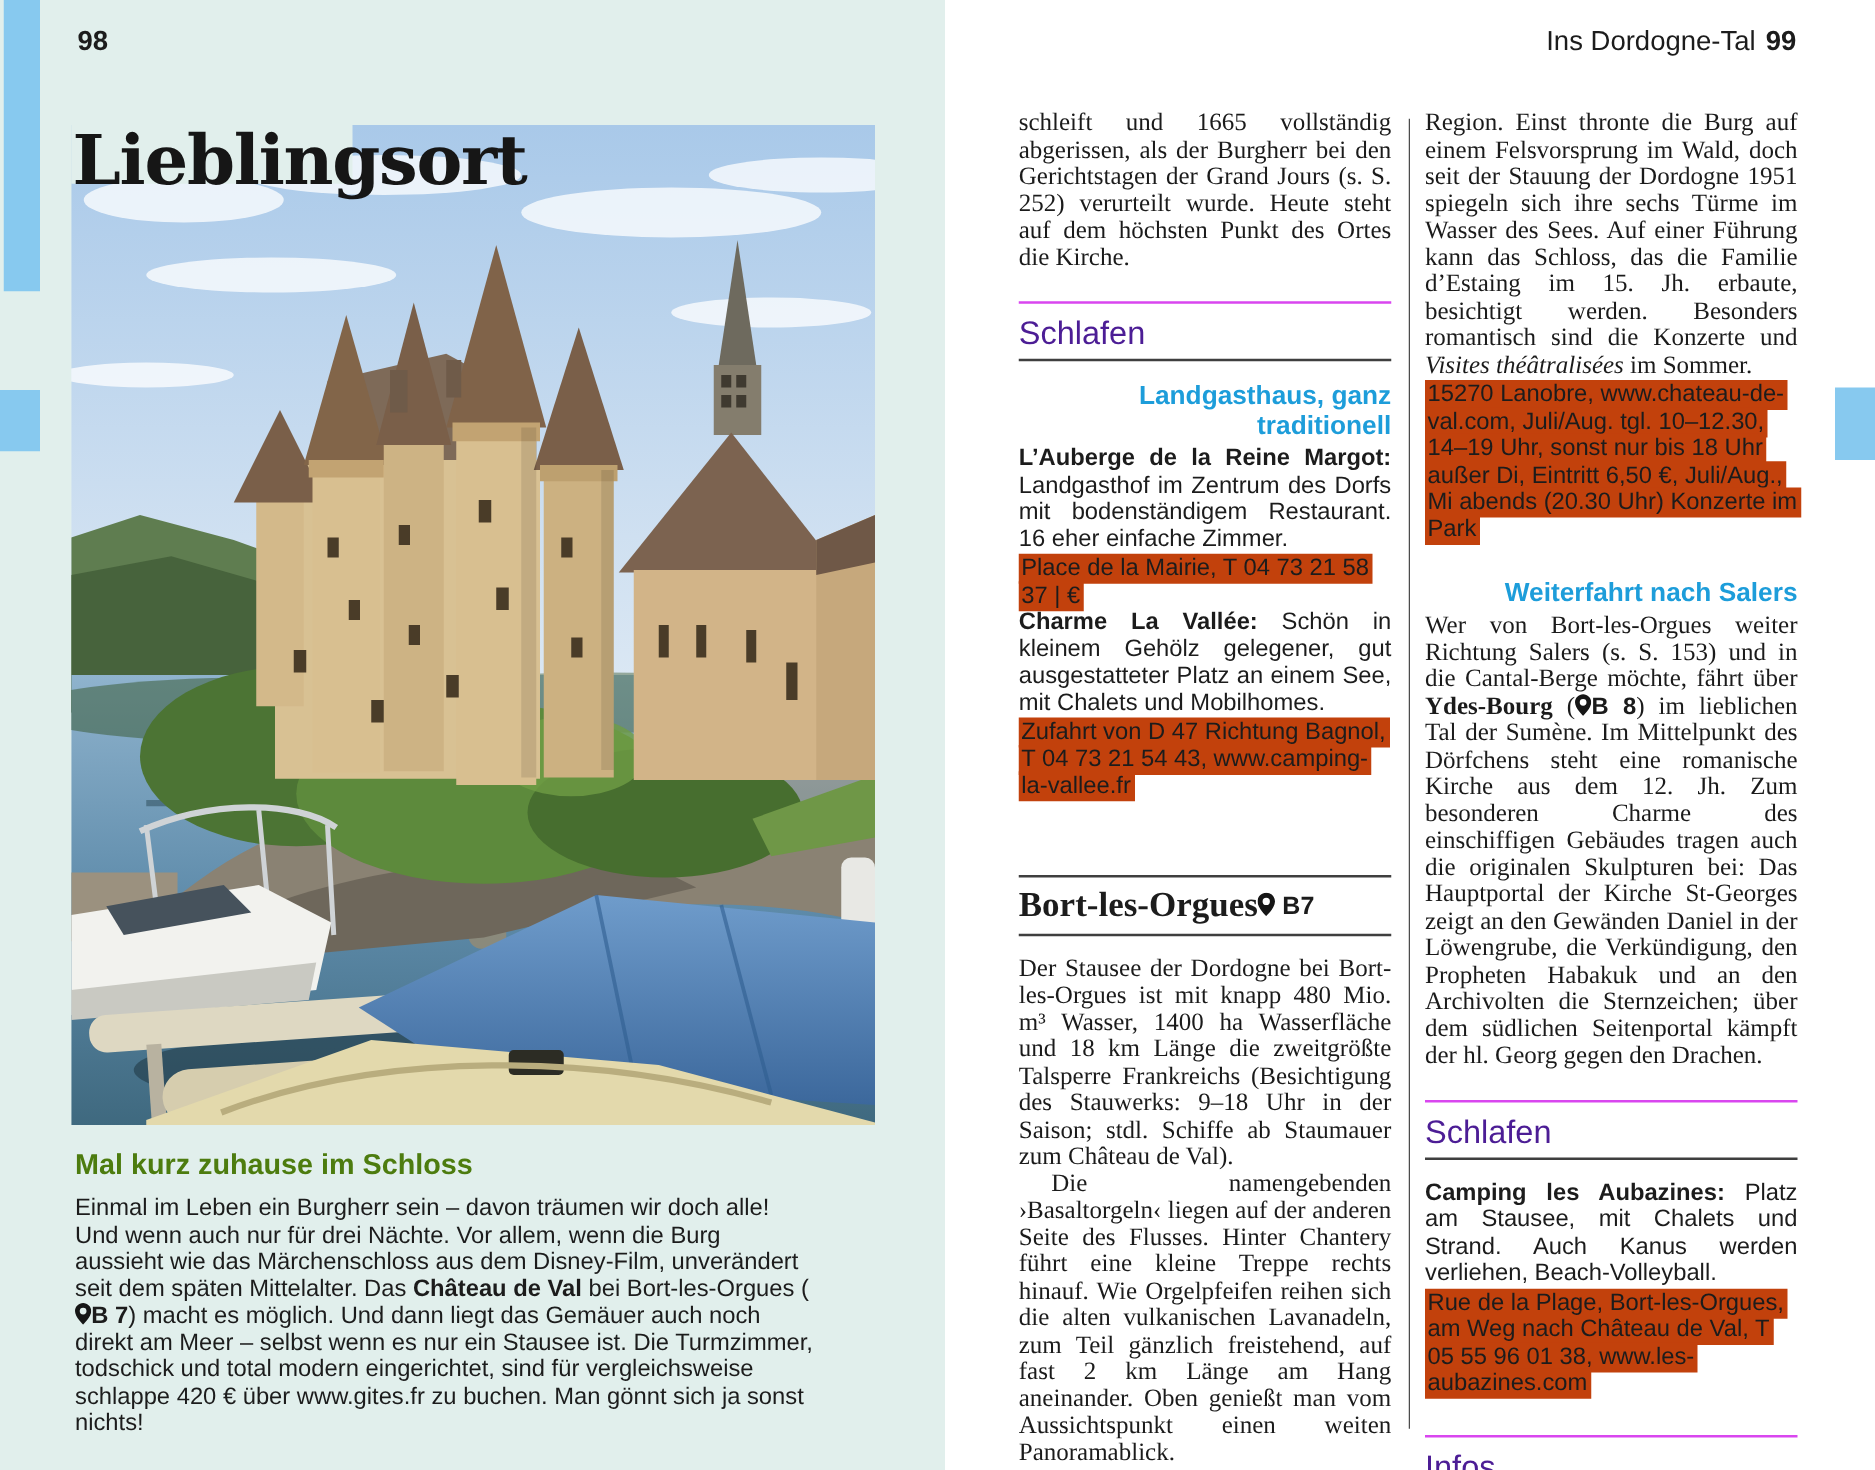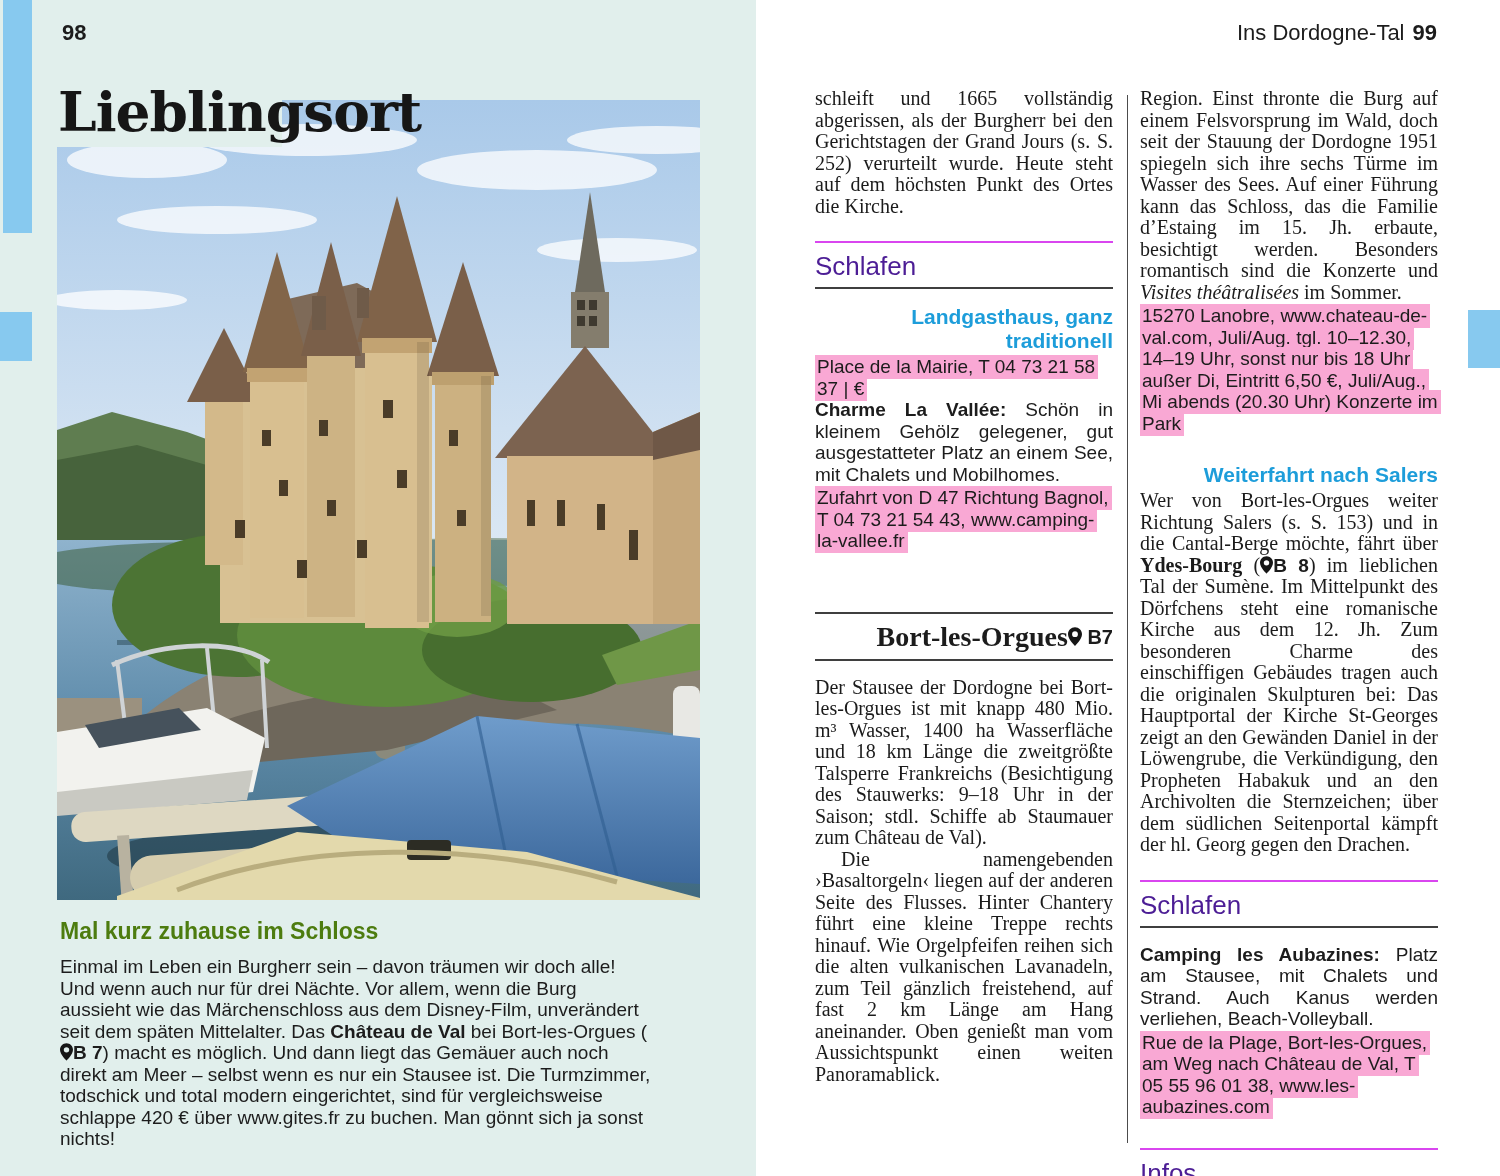--- a/index.html
+++ b/index.html
@@ -8,21 +8,21 @@
     background:#ffffff;font-family:"Liberation Sans",sans-serif;color:#1c1c1c;
   }
   
   .left-page{position:absolute;left:0;top:0;width:756px;height:1176px;background:#e1efec;}
   .tab{position:absolute;background:#87c9ef;}
   .tab-l1{left:3px;top:0;width:29px;height:233px;}
   .tab-l2{left:0;top:312px;width:32px;height:49px;}
   .tab-r1{left:1468px;top:310px;width:32px;height:58px;}
   .pageno-left{position:absolute;left:62px;top:20px;font-size:22px;font-weight:bold;}
   .big-title{
-    position:absolute;left:58px;top:82px;z-index:3;margin:0;
+    position:absolute;left:58px;top:98px;z-index:3;margin:0;
     font-family:"DejaVu Serif",serif;font-weight:bold;font-size:55px;line-height:60px;
     letter-spacing:-1px;color:#161616;
   }
   .photo-wrap{position:absolute;left:57px;top:100px;width:643px;height:800px;z-index:1;}
   .photo-wrap svg{display:block;}
   .title-patch{position:absolute;left:0;top:0;width:225px;height:47px;background:#e1efec;z-index:2;}
   .caption{position:absolute;left:60px;top:916px;width:592px;z-index:3;}
   .caption h2{margin:0 0 10px;font-size:23px;line-height:30px;font-weight:bold;color:#4d7c0f;}
   .caption p{margin:0;font-size:19px;line-height:21.5px;color:#1c1c1c;}
   
@@ -33,28 +33,28 @@
   .col2{left:1140px;}
   .vrule{position:absolute;left:1127px;top:95px;width:1px;height:1048px;background:#4c4c4c;}
   .serif-p{font-family:"Liberation Serif",serif;font-size:20px;line-height:21.5px;
            text-align:justify;margin:0;color:#1b1b1b;-webkit-hyphens:auto;hyphens:auto;}
   .indent{text-indent:26px;}
   .rule-head{border-top:2px solid #d946ef;border-bottom:2px solid #3f3f3f;
              padding:9px 0 7px;margin:24px 0 16px;
              font-size:26px;line-height:28px;font-weight:400;color:#4c1d95;}
   .place-head{border-top:2px solid #3f3f3f;border-bottom:2px solid #3f3f3f;
               padding:8px 0 7px;margin:26px 0 16px;
-              display:flex;justify-content:flex-end;align-items:center;
+              display:flex;justify-content:flex-start;align-items:center;
               font-family:"Liberation Serif",serif;font-weight:bold;font-size:28px;line-height:30px;}
   .map-ref{font-family:"Liberation Sans",sans-serif;font-weight:bold;font-size:20px;white-space:nowrap;}
   .blue-sub{font-weight:bold;font-size:21px;line-height:24px;color:#1d9dda;margin:16px 0 3px;text-align:right;}
   .sans-entry{font-size:19px;line-height:21.5px;text-align:justify;margin:0;}
   .entry-name{font-weight:bold;}
   .info-line{font-size:19px;line-height:21.5px;margin:2px 0 0;}
-  .hl{background:#f9a8d4;-webkit-box-decoration-break:clone;box-decoration-break:clone;padding:1px 3px 2px 2px;}
+  .hl{background:#c2410c;-webkit-box-decoration-break:clone;box-decoration-break:clone;padding:1px 3px 2px 2px;}
   .pin{display:inline-block;vertical-align:-2px;}
   .bold-sans{font-family:"Liberation Sans",sans-serif;font-weight:bold;font-size:19px;}
   .serif-bold{font-weight:bold;}
   .ital{font-style:italic;}
 </style>
 </head>
 <body>
 
 <div class="left-page"></div>
 <div class="tab tab-l1"></div>
@@ -225,20 +225,21 @@
 <div class="head-right"><span>Ins Dordogne-Tal</span><b>99</b></div>
 
 <div class="vrule"></div>
 
 <div class="col col1">
   <p class="serif-p">schleift und 1665 vollständig abgerissen, als der Burgherr bei den Gerichtstagen der Grand Jours (s. S. 252) verurteilt wurde. Heute steht auf dem höchsten Punkt des Ortes die Kirche.</p>
 
   <div class="rule-head">Schlafen</div>
 
   <div class="blue-sub">Landgasthaus, ganz traditionell</div>
+  <p class="sans-entry"><span class="entry-name">L’Auberge de la Reine Margot:</span><span> Landgasthof im Zentrum des Dorfs mit bodenständigem Restaurant. 16 eher einfache Zimmer.</span></p>
   <p class="info-line"><span class="hl">Place de la Mairie, T 04 73 21 58 37 | €</span></p>
 
   <p class="sans-entry"><span class="entry-name">Charme La Vallée:</span><span> Schön in kleinem Gehölz gelegener, gut ausgestatteter Platz an einem See, mit Chalets und Mobilhomes.</span></p>
   <p class="info-line"><span class="hl">Zufahrt von D 47 Richtung Bagnol, T 04 73 21 54 43, www.camping-la-vallee.fr</span></p>
 
   <div class="place-head" style="margin-top:60px;">
     <span>Bort-les-Orgues</span>
     <span class="map-ref"><svg class="pin" width="14" height="19" viewBox="0 0 24 32">
           <path fill="#161616" d="M12 0C5.4 0 0 5.4 0 12c0 9 12 20 12 20s12-11 12-20C24 5.4 18.6 0 12 0zm0 17a5 5 0 1 1 0-10 5 5 0 0 1 0 10z"></path>
         </svg> <span>B7</span></span>

